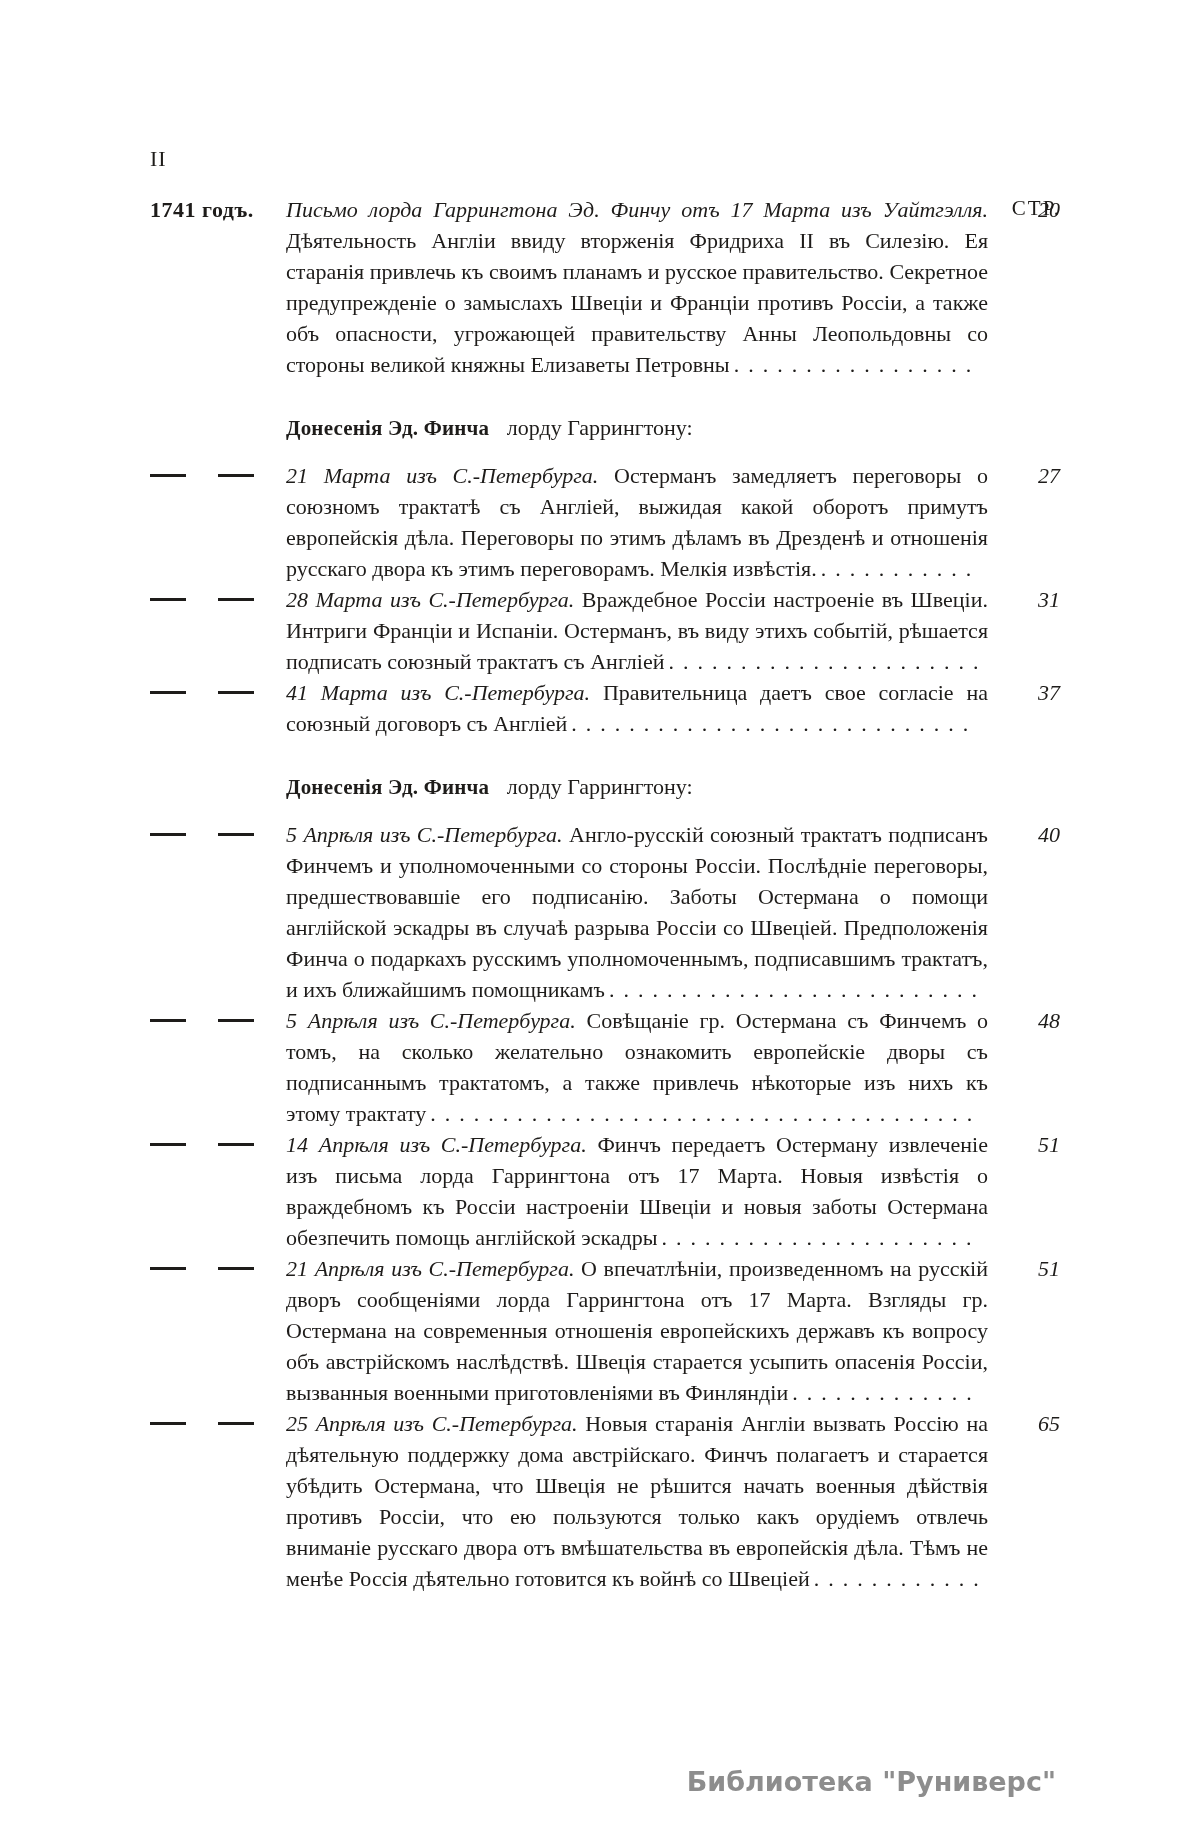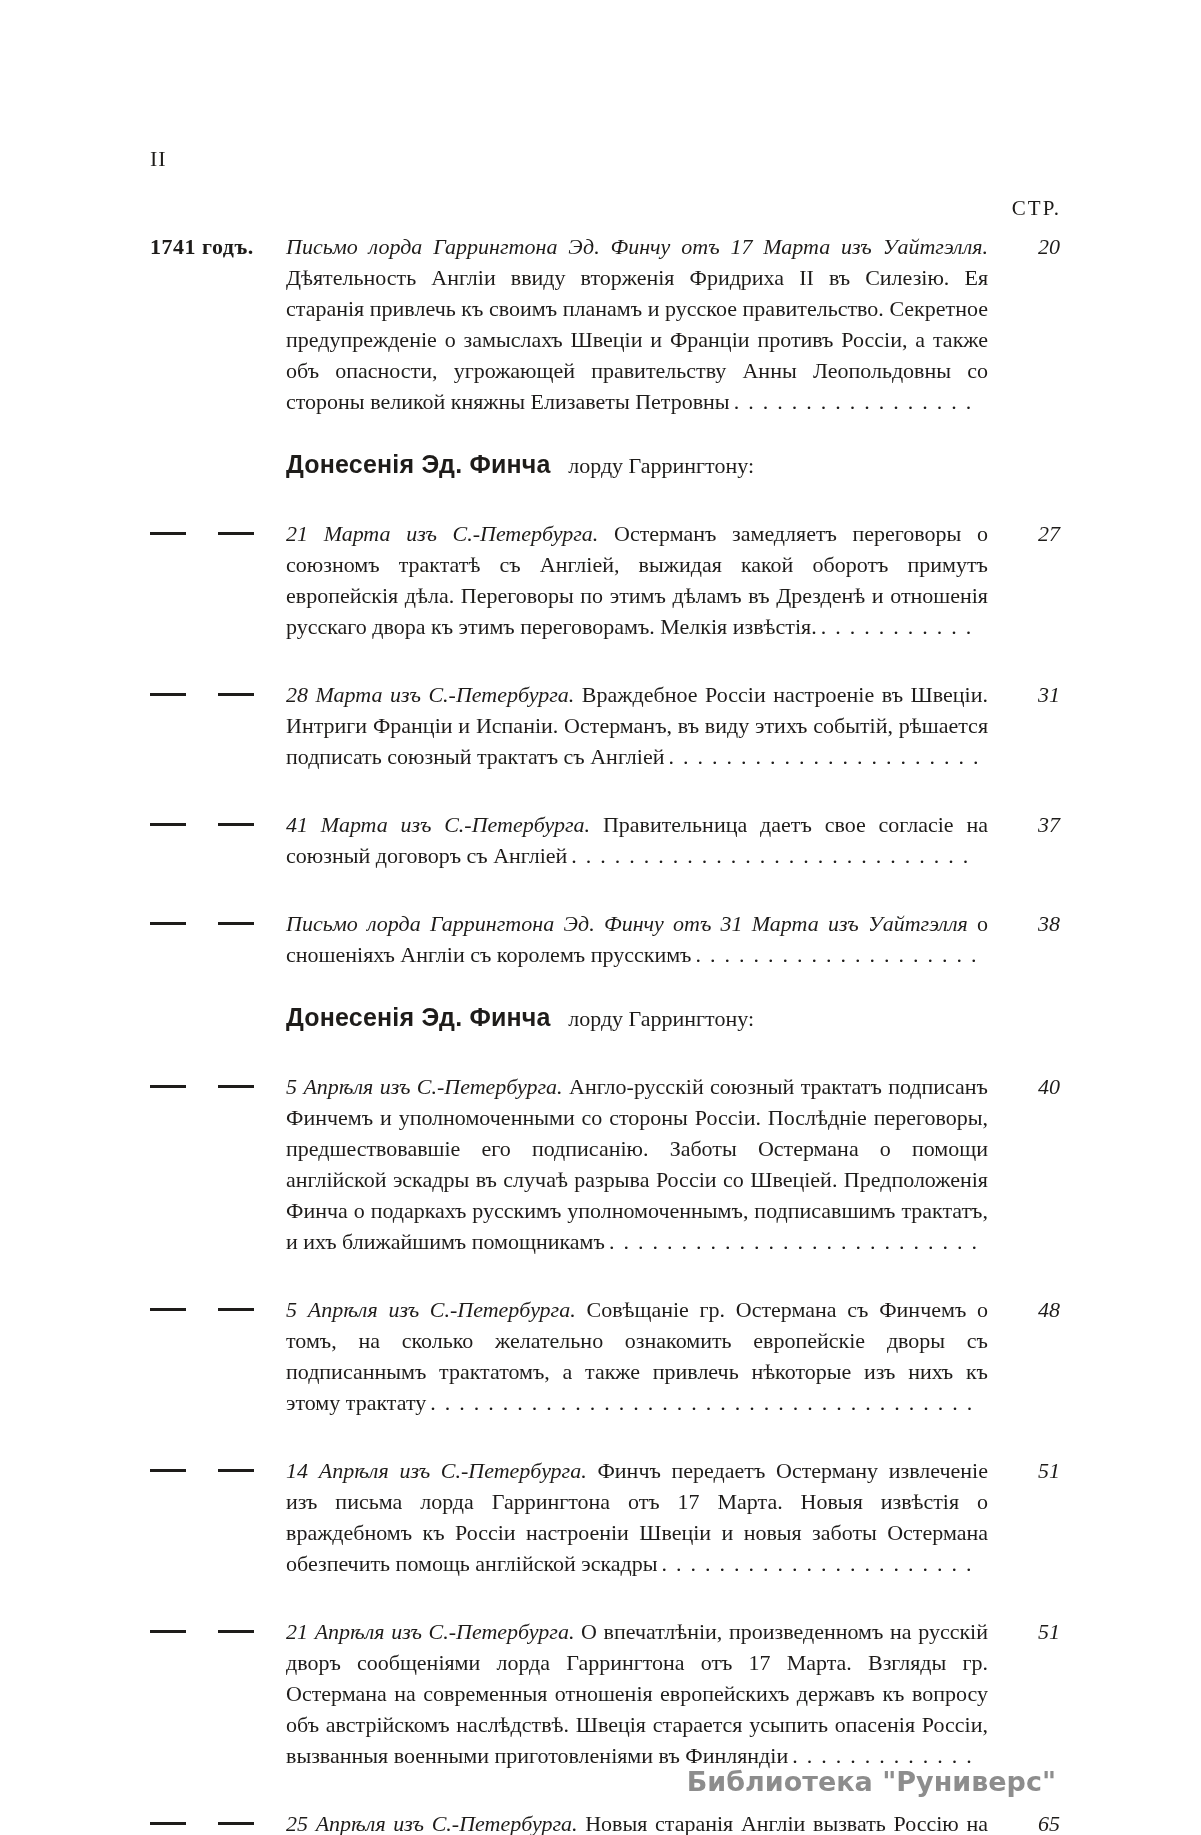--- a/index.html
+++ b/index.html
@@ -32,27 +32,27 @@
     top: 194px;
     left: 150px;
     width: 910px;
   }
   .heading-row {
     margin: 32px 0 16px 136px;
     font-size: 22px;
     line-height: 31px;
   }
   .h-bold {
-    font-family: Liberation Sans, sans-serif;
+    font-family: Liberation Serif, serif;
     font-weight: bold;
-    font-size: 25px;
+    font-size: 21px;
     letter-spacing: 0.2px;
   }
   .h-rest { font-size: 22px; margin-left: 12px; }
-  .entry { display: flex; align-items: flex-start; margin-top: 37px; }
+  .entry { display: flex; align-items: flex-start; }
   .entry-label {
     width: 136px;
     flex: none;
     font-size: 22px;
     line-height: 31px;
     white-space: nowrap;
   }
   .entry-label.year { font-weight: bold; letter-spacing: 0.5px; }
   .dash {
     display: inline-block;
@@ -128,27 +128,20 @@
       <div class="entry-page">31</div>
     </div>
   </div>
       <div class="entry">
     <div class="entry-label"><span class="dash"></span><span class="dash dash2"></span></div>
     <div class="entry-main">
       <div class="entry-body"><span class="lead">41 Марта изъ С.-Петербурга.</span> <span class="desc">Правительница даетъ свое согласіе на союзный договоръ съ Англіей</span><span class="leader">............................</span></div>
       <div class="entry-page">37</div>
     </div>
   </div>
-      <div class="entry">
-    <div class="entry-label"><span class="dash"></span><span class="dash dash2"></span></div>
-    <div class="entry-main">
-      <div class="entry-body"><span class="lead">Письмо лорда Гаррингтона Эд. Финчу отъ 31 Марта изъ Уайтгэлля</span> <span class="desc">о сношеніяхъ Англіи съ королемъ прусскимъ</span><span class="leader">....................</span></div>
-      <div class="entry-page">38</div>
-    </div>
-  </div>
       <div class="heading-row"><span class="h-bold">Донесенія Эд. Финча</span> <span class="h-rest">лорду Гаррингтону:</span></div>
       <div class="entry">
     <div class="entry-label"><span class="dash"></span><span class="dash dash2"></span></div>
     <div class="entry-main">
       <div class="entry-body"><span class="lead">5 Апрѣля изъ С.-Петербурга.</span> <span class="desc">Англо-русскій союзный трактатъ подписанъ Финчемъ и уполномоченными со стороны Россіи. Послѣдніе переговоры, предшествовавшіе его подписанію. Заботы Остермана о помощи англійской эскадры въ случаѣ разрыва Россіи со Швеціей. Предположенія Финча о подаркахъ русскимъ уполномоченнымъ, подписавшимъ трактатъ, и ихъ ближайшимъ помощникамъ</span><span class="leader">..........................</span></div>
       <div class="entry-page">40</div>
     </div>
   </div>
       <div class="entry">
     <div class="entry-label"><span class="dash"></span><span class="dash dash2"></span></div>

